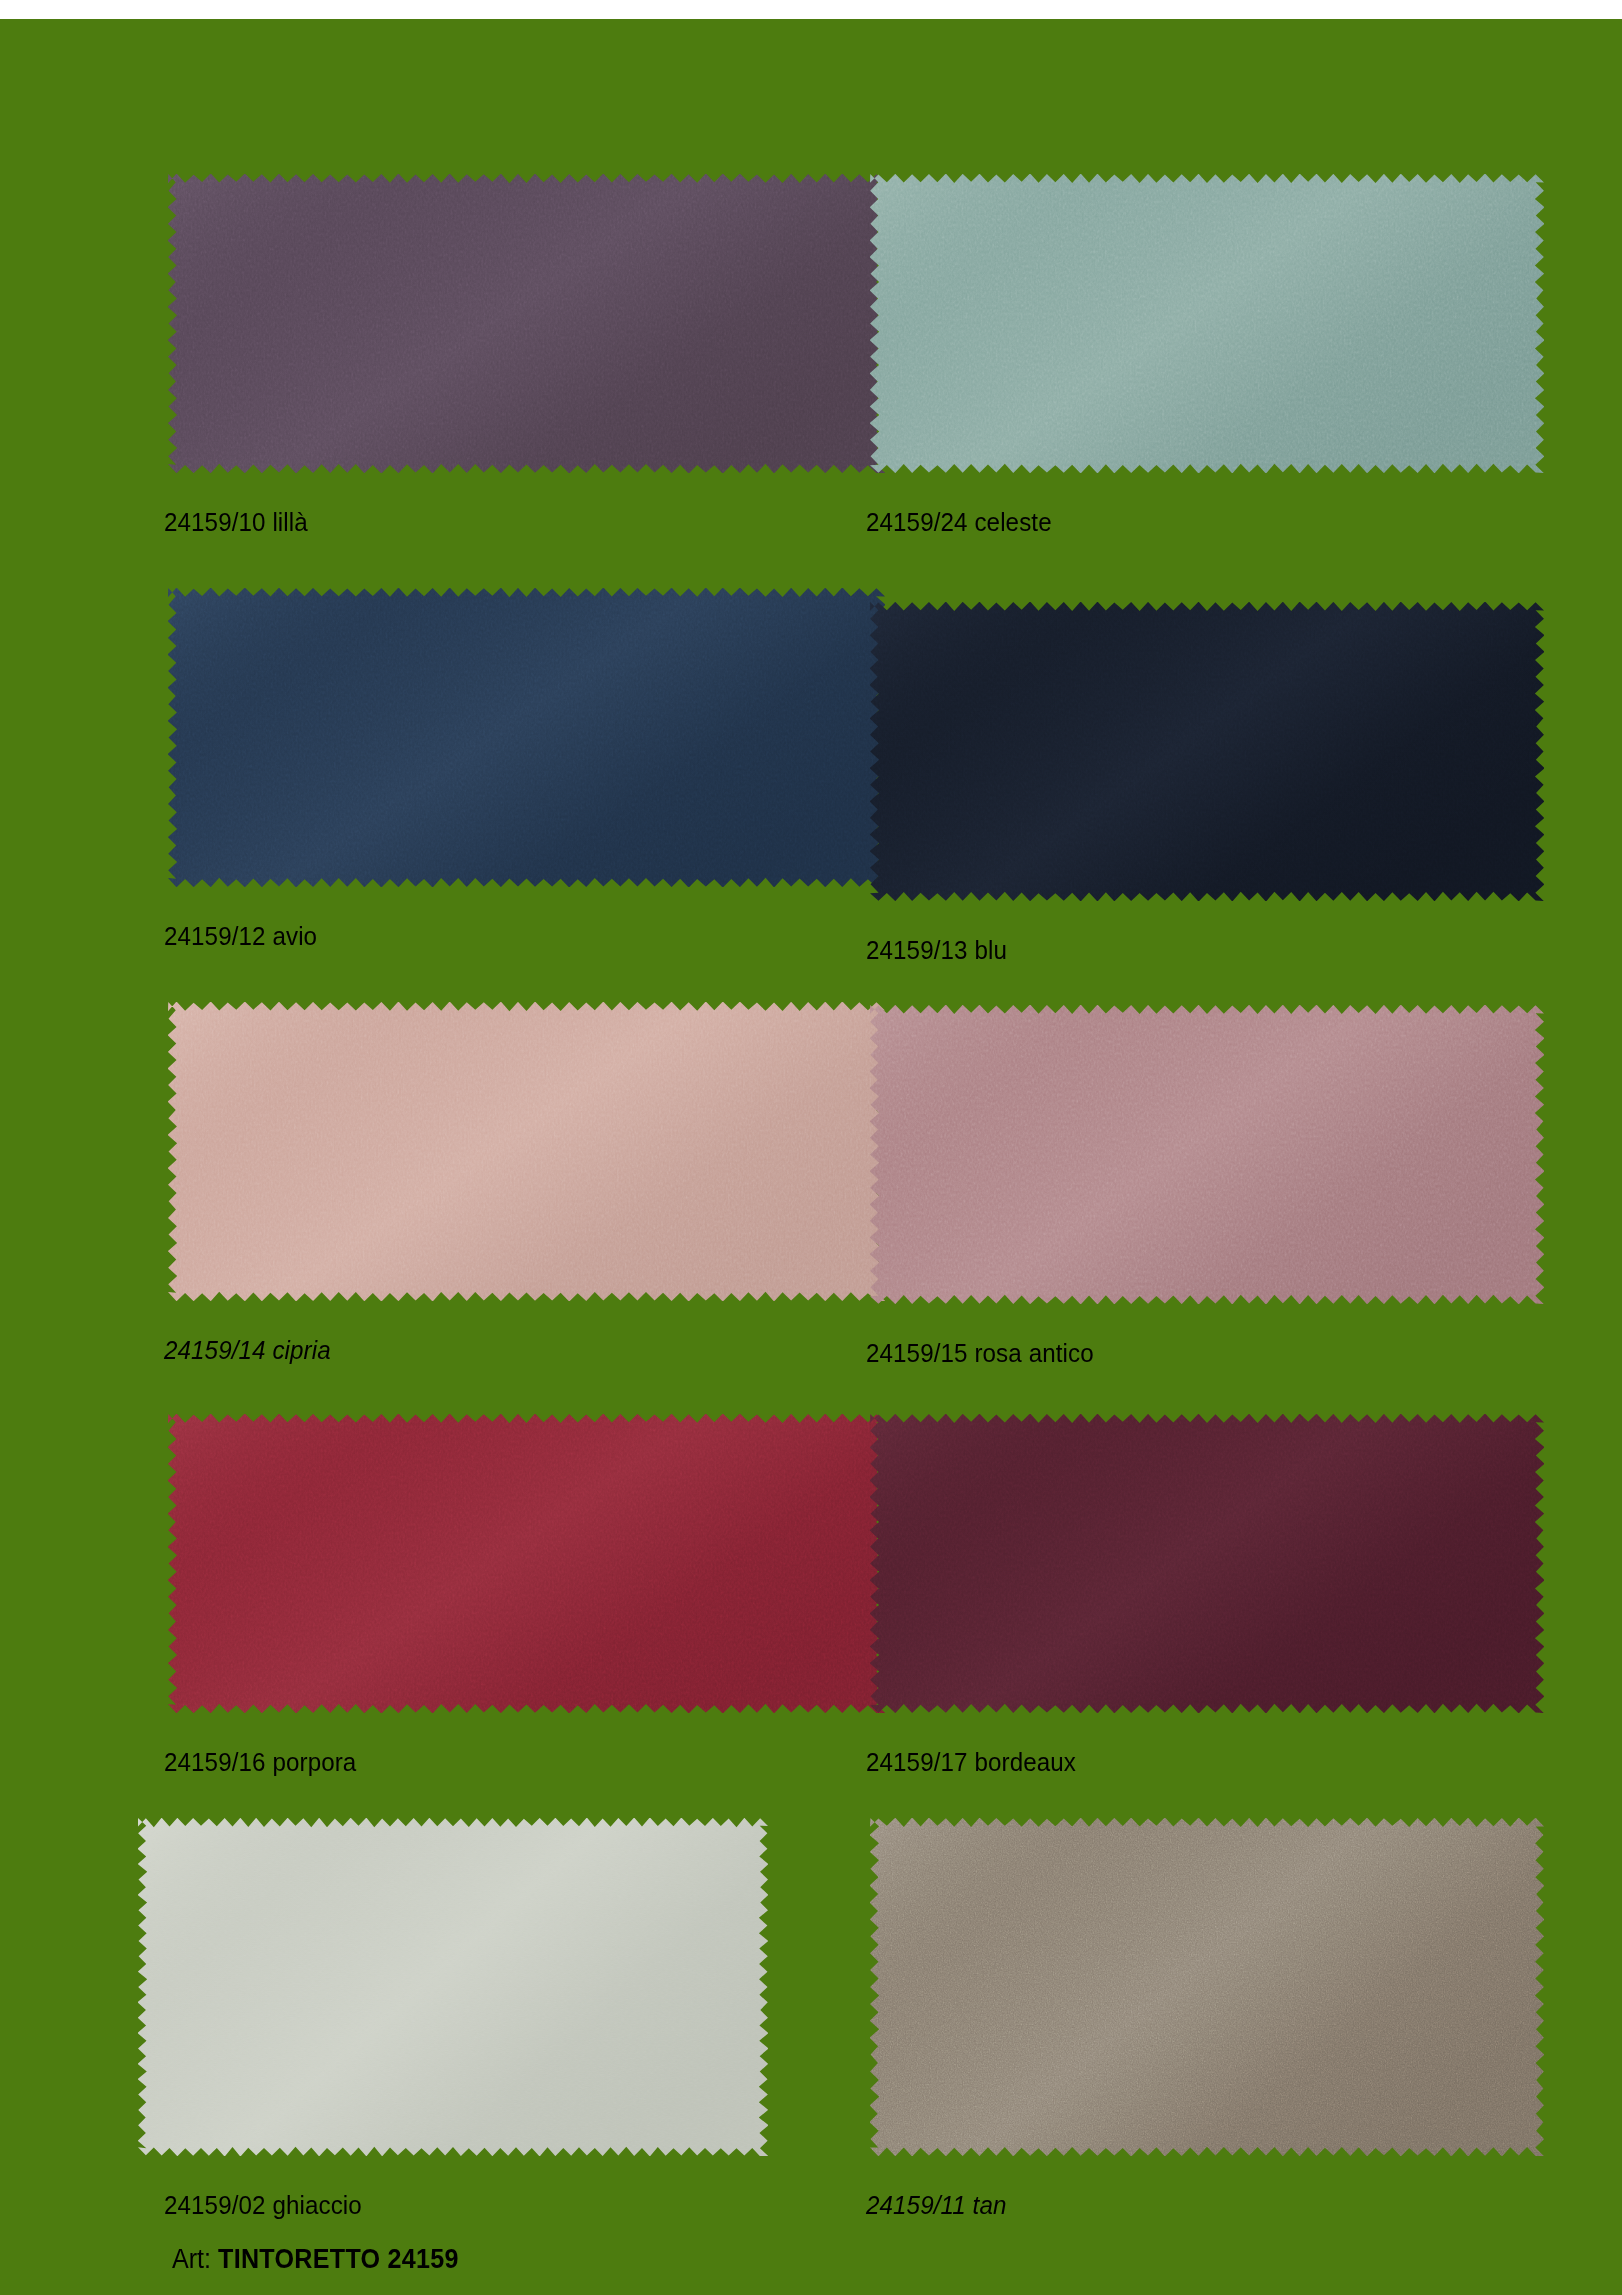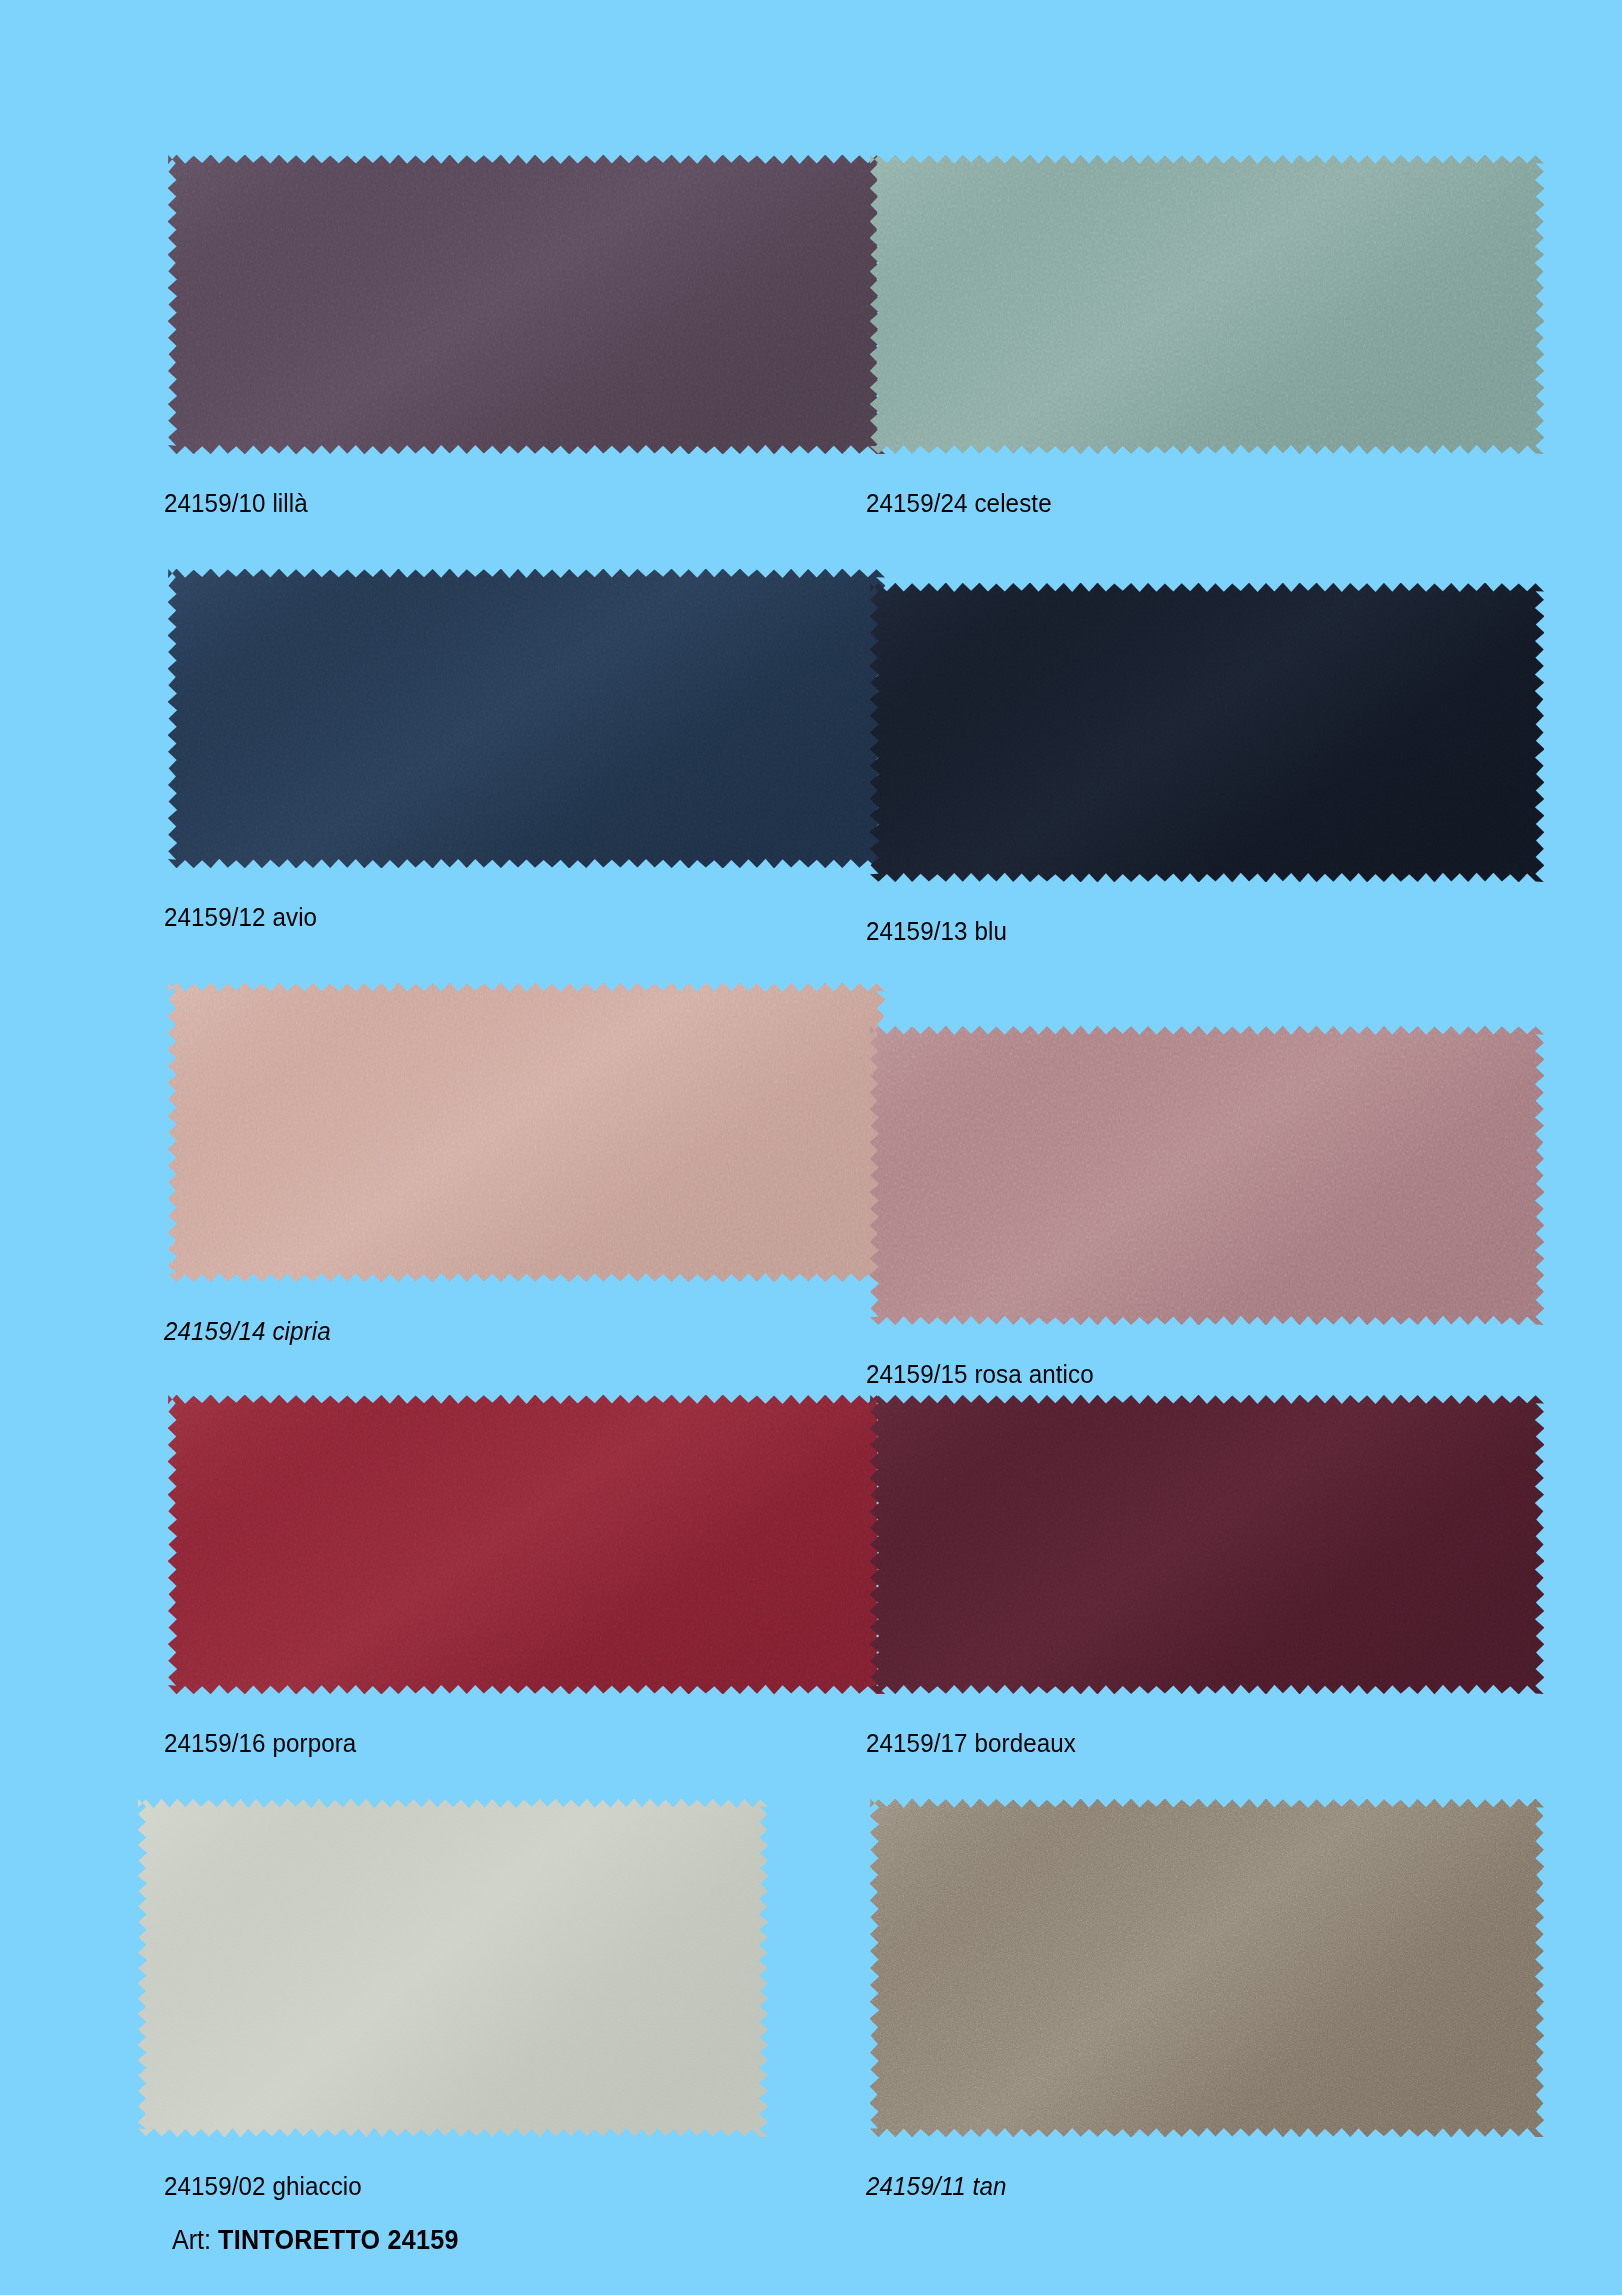--- a/index.html
+++ b/index.html
@@ -11,21 +11,22 @@
     width: 1623px;
     height: 2295px;
     position: relative;
     font-family: "Liberation Sans", sans-serif;
     -webkit-font-smoothing: antialiased;
   }
 
   .page {
     position: absolute;
     inset: 0;
-    background: #7dd3fc;
+    background: #4d7c0f;
+    margin-top: 19px;
   }
 
   
   .swatch-grid {
     position: absolute;
     left: 0; top: 0;
     width: 1623px;
     height: 2295px;
   }
 
@@ -215,21 +216,21 @@
             </defs>
             <g clip-path="url(#clip4)">
               <rect x="0" y="0" width="1103" height="460" fill="#cda69c"></rect>
               <rect x="0" y="0" width="1103" height="460" fill="url(#grad4)"></rect>
               <rect x="0" y="0" width="1103" height="460" filter="url(#noise4)" opacity="0.26" style="mix-blend-mode:overlay"></rect>
             </g>
           </svg>
         </div>
         <div class="swatch-caption" style="left: -3.9px; top: 333px;">24159/14 cipria</div>
       </div>
-      <div class="swatch-cell" style="left: 870px; top: 1026px; width: 674px; height: 370px;">
+      <div class="swatch-cell" style="left: 870px; top: 986px; width: 674px; height: 370px;">
         <div class="swatch-figure" style="width: 674px; height: 299px;">
           <svg class="swatch-svg" viewBox="0 0 1037 460" preserveAspectRatio="none">
             <defs>
               <clipPath id="clip5">
                 <path d="M0.0,13.3L13.0,0.9L25.9,12.8L38.9,-0.3L51.9,13.2L64.8,0.3L77.8,12.6L90.7,0.0L103.7,12.5L116.7,-0.8L129.6,13.9L142.6,-0.3L155.6,11.9L168.5,-0.6L181.5,12.9L194.4,0.8L207.4,13.0L220.4,-0.0L233.3,12.1L246.3,-0.9L259.3,13.4L272.2,0.1L285.2,12.8L298.1,-0.1L311.1,14.0L324.1,-0.8L337.0,13.3L350.0,-0.7L362.9,13.2L375.9,0.6L388.9,11.8L401.8,0.0L414.8,13.7L427.8,-0.2L440.7,13.5L453.7,0.9L466.7,13.1L479.6,0.4L492.6,12.5L505.5,-0.5L518.5,13.7L531.5,0.2L544.4,13.5L557.4,0.8L570.4,12.3L583.3,-0.5L596.3,13.8L609.2,0.1L622.2,13.1L635.2,-0.6L648.1,13.8L661.1,-0.7L674.1,11.9L687.0,-0.6L700.0,13.1L712.9,-0.3L725.9,13.9L738.9,0.1L751.8,12.3L764.8,0.4L777.8,14.0L790.7,-0.3L803.7,13.6L816.6,-0.7L829.6,12.2L842.6,0.1L855.5,13.5L868.5,0.8L881.5,12.6L894.4,0.1L907.4,13.9L920.3,0.2L933.3,12.2L946.3,-1.0L959.2,13.0L972.2,0.5L985.1,12.3L998.1,0.8L1011.1,12.5L1024.0,0.2L1037.0,12.9L1024.1,12.8L1036.9,25.6L1023.0,38.3L1037.9,51.1L1024.4,63.9L1037.8,76.7L1023.2,89.4L1036.6,102.2L1023.9,115.0L1036.8,127.8L1023.0,140.6L1037.1,153.3L1022.9,166.1L1036.0,178.9L1025.1,191.7L1036.9,204.4L1024.2,217.2L1036.3,230.0L1024.5,242.8L1037.9,255.6L1023.1,268.3L1036.4,281.1L1024.8,293.9L1037.6,306.7L1024.4,319.4L1037.4,332.2L1023.1,345.0L1037.6,357.8L1024.5,370.6L1037.4,383.3L1024.7,396.1L1036.8,408.9L1024.1,421.7L1037.6,434.4L1023.7,447.2L1036.6,460.0L1024.0,459.3L1011.1,447.0L998.1,460.6L985.1,448.2L972.2,459.1L959.2,445.9L946.3,459.2L933.3,445.8L920.3,460.1L907.4,446.4L894.4,459.2L881.5,445.8L868.5,460.6L855.5,446.1L842.6,460.0L829.6,448.2L816.6,459.6L803.7,446.5L790.7,460.2L777.8,447.5L764.8,460.5L751.8,446.1L738.9,459.5L725.9,446.0L712.9,459.8L700.0,447.2L687.0,460.4L674.1,446.1L661.1,460.8L648.1,446.0L635.2,459.0L622.2,445.8L609.2,461.0L596.3,446.9L583.3,459.2L570.4,445.9L557.4,460.8L544.4,446.6L531.5,459.3L518.5,447.8L505.5,461.0L492.6,446.7L479.6,460.2L466.7,446.9L453.7,459.1L440.7,447.8L427.8,459.5L414.8,447.8L401.8,460.0L388.9,447.8L375.9,460.6L362.9,446.4L350.0,460.8L337.0,447.1L324.1,460.8L311.1,447.4L298.1,459.5L285.2,448.0L272.2,459.3L259.3,448.0L246.3,460.4L233.3,446.9L220.4,460.0L207.4,445.8L194.4,459.3L181.5,447.1L168.5,459.8L155.6,446.2L142.6,459.7L129.6,446.1L116.7,459.8L103.7,448.2L90.7,459.3L77.8,447.2L64.8,460.0L51.9,446.1L38.9,460.2L25.9,447.6L13.0,459.7L0.0,447.9L13.3,447.2L0.8,434.4L13.1,421.7L-0.1,408.9L14.2,396.1L-0.8,383.3L14.2,370.6L-0.5,357.8L13.5,345.0L-0.2,332.2L11.9,319.4L-0.6,306.7L13.9,293.9L0.2,281.1L13.3,268.3L-0.7,255.6L14.1,242.8L0.2,230.0L13.5,217.2L-0.0,204.4L12.4,191.7L-0.6,178.9L14.0,166.1L0.8,153.3L13.6,140.6L-0.7,127.8L11.8,115.0L-0.6,102.2L12.9,89.4L0.7,76.7L12.7,63.9L-0.3,51.1L12.7,38.3L0.3,25.6L12.8,12.8L0.4,0.0Z"></path>
               </clipPath>
               <linearGradient id="grad5" x1="0" y1="0" x2="1" y2="0.6">
                 <stop offset="0" stop-color="#c49ea1" stop-opacity="0.55"></stop>
                 <stop offset="0.25" stop-color="#ad8286" stop-opacity="0.15"></stop>
                 <stop offset="0.55" stop-color="#c49ea1" stop-opacity="0.3"></stop>

